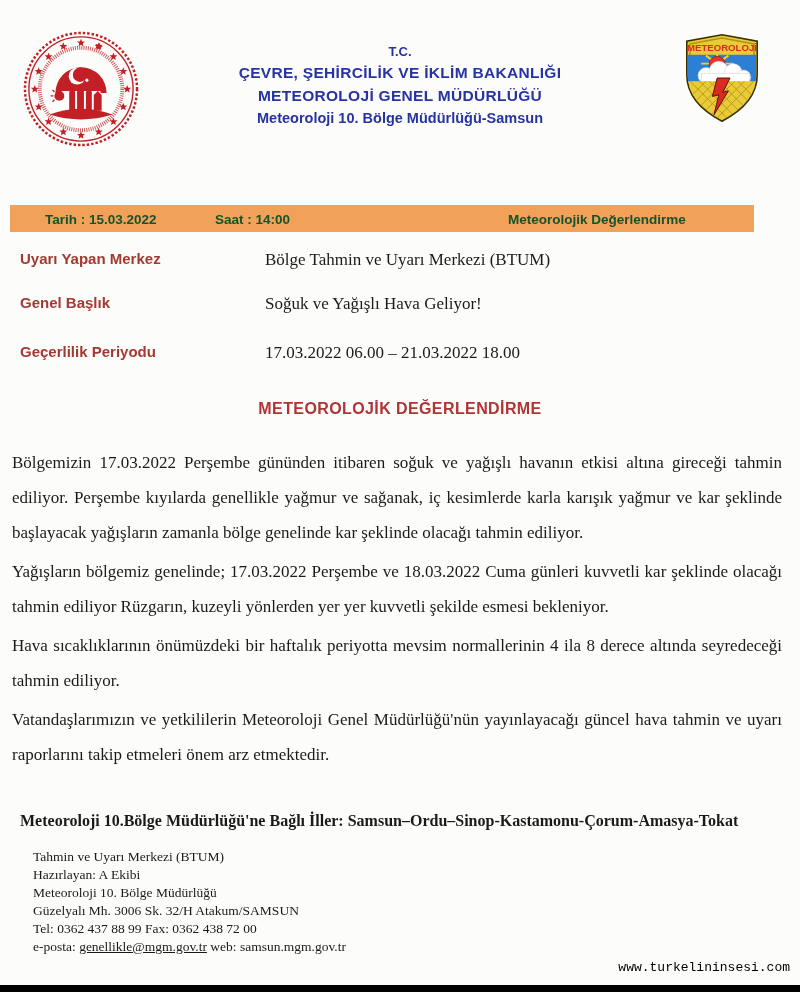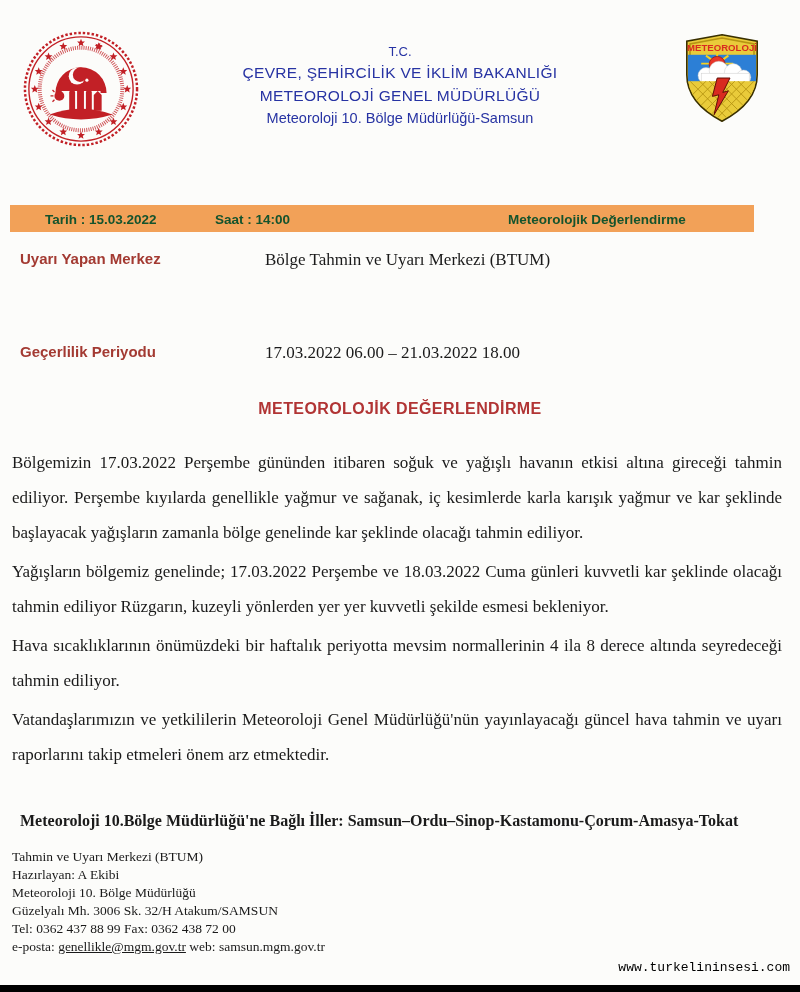--- a/index.html
+++ b/index.html
@@ -21,21 +21,21 @@
     color:var(--ink);
   }
   
   .emblem-left{position:absolute;left:22px;top:28px;width:118px;height:122px;}
   .emblem-right{position:absolute;left:682px;top:24px;width:80px;height:108px;}
   .header-center{
     position:absolute;left:150px;right:150px;top:44px;
     text-align:center;
     color:var(--header-blue);
     font-family:"Liberation Sans",sans-serif;
-    font-weight:normal;
+    font-weight:bold;
   }
   .header-center .l1{font-size:13px;margin-bottom:5px;}
   .header-center .l2{font-size:15.5px;margin-bottom:5px;letter-spacing:.3px;}
   .header-center .l3{font-size:15.5px;margin-bottom:5px;letter-spacing:.3px;}
   .header-center .l4{font-size:14.5px;}
   
   .info-bar{
     position:absolute;left:10px;top:205px;width:744px;height:27px;
     background:var(--bar-orange);
     font-family:"Liberation Sans",sans-serif;
@@ -64,21 +64,21 @@
   .body-text{position:absolute;left:12px;right:18px;top:445px;}
   .body-text p{
     margin:0 0 4px;font-size:17px;line-height:35px;
     text-align:justify;text-justify:inter-word;
   }
   
   .provinces{
     position:absolute;left:20px;top:812px;
     font-weight:bold;font-size:16px;white-space:nowrap;
   }
-  .footer{position:absolute;left:12px;top:848px;font-size:13.5px;line-height:18px;}
+  .footer{position:absolute;left:33px;top:848px;font-size:13.5px;line-height:18px;}
   .footer .u{text-decoration:underline;cursor:pointer;}
   .watermark{
     position:absolute;right:10px;top:960px;
     font-family:Liberation Mono, monospace;font-size:13px;color:#000;
   }
   .bottom-bar{position:absolute;left:0;bottom:0;width:100%;height:7px;background:#000;}
   svg text{font-family:"Liberation Sans",sans-serif;}
 </style>
 </head>
 <body>
@@ -209,20 +209,24 @@
   <div class="info-bar">
     <span class="pos-date">Tarih : 15.03.2022</span>
     <span class="pos-time">Saat : 14:00</span>
     <span class="pos-type">Meteorolojik Değerlendirme</span>
   </div>
 
   <div class="field field-1">
     <span class="flabel">Uyarı Yapan Merkez</span>
     <span class="fvalue">Bölge Tahmin ve Uyarı Merkezi (BTUM)</span>
   </div>
+  <div class="field field-2">
+    <span class="flabel">Genel Başlık</span>
+    <span class="fvalue">Soğuk ve Yağışlı Hava Geliyor!</span>
+  </div>
   <div class="field field-3">
     <span class="flabel">Geçerlilik Periyodu</span>
     <span class="fvalue">17.03.2022 06.00 – 21.03.2022 18.00</span>
   </div>
 
   <div class="assess-title">METEOROLOJİK DEĞERLENDİRME</div>
 
   <div class="body-text">
     <p>Bölgemizin 17.03.2022 Perşembe gününden itibaren soğuk ve yağışlı havanın etkisi altına gireceği tahmin ediliyor. Perşembe kıyılarda genellikle yağmur ve sağanak, iç kesimlerde karla karışık yağmur ve kar şeklinde başlayacak yağışların zamanla bölge genelinde kar şeklinde olacağı tahmin ediliyor.</p>
     <p>Yağışların bölgemiz genelinde; 17.03.2022 Perşembe ve 18.03.2022 Cuma günleri kuvvetli kar şeklinde olacağı tahmin ediliyor Rüzgarın, kuzeyli yönlerden yer yer kuvvetli şekilde esmesi bekleniyor.</p>

